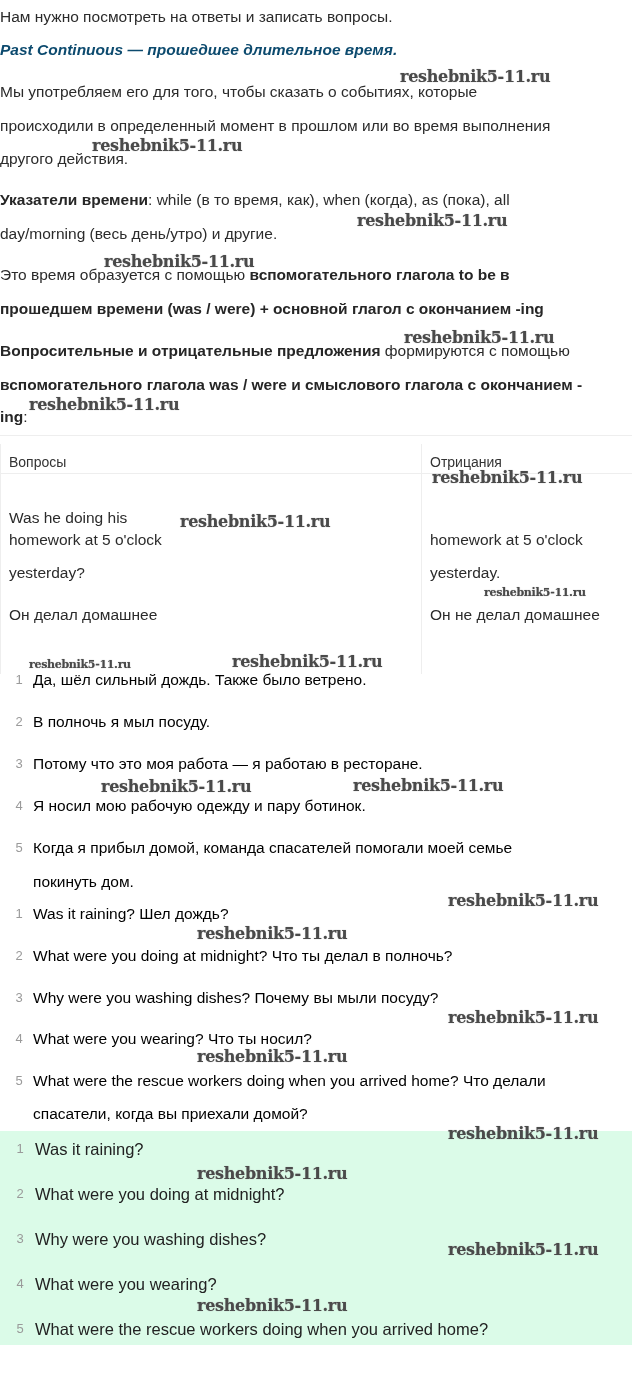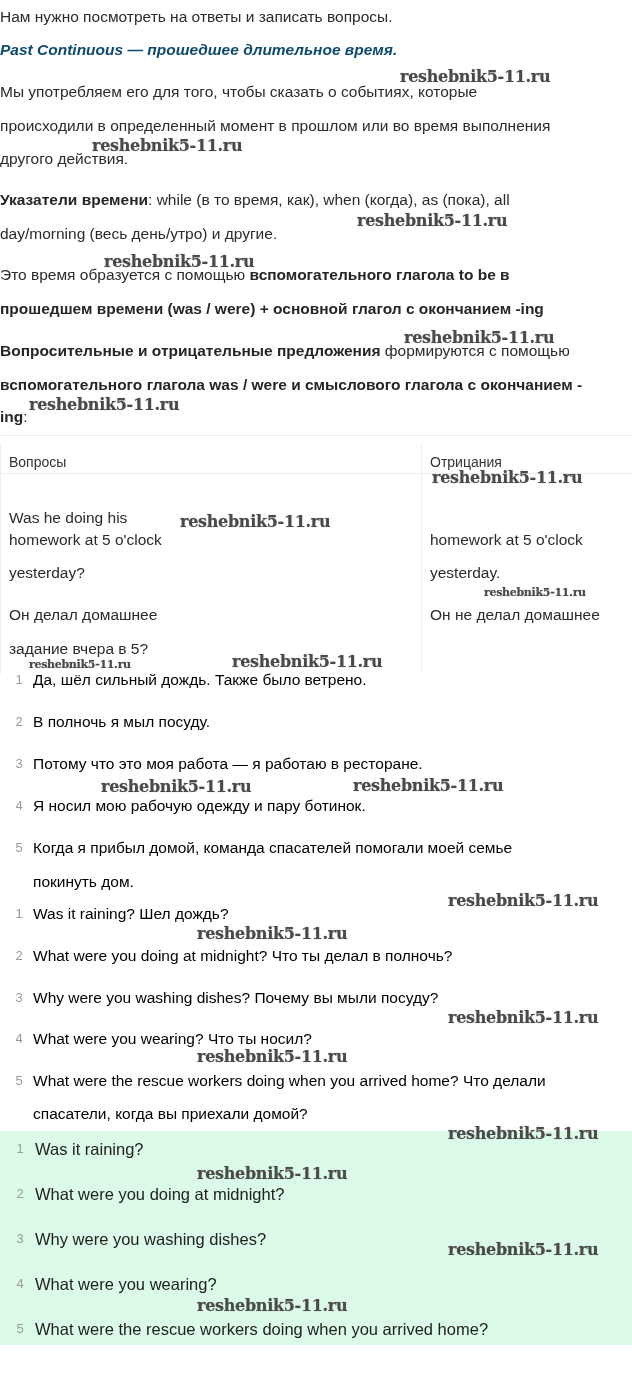--- a/index.html
+++ b/index.html
@@ -137,21 +137,20 @@
 <p class="p" style="top:400px;"><span class="b">ing</span><span>:</span></p>
 
 <div class="tbl">
   <div class="hdr-line"></div>
   <div class="col c1">
     <div class="th">Вопросы</div>
     <div class="td" style="top:45px;margin-top:12px;">Was he doing his</div>
     <div class="td" style="top:79px;">homework at 5 o'clock</div>
     <div class="td" style="top:112px;">yesterday?</div>
     <div class="td" style="top:154px;">Он делал домашнее</div>
-    <div class="td" style="top:188px;">задание вчера в 5?</div>
   </div>
   <div class="col c3">
     <div class="th">Отрицания</div>
     <div class="td" style="top:79px;">homework at 5 o'clock</div>
     <div class="td" style="top:112px;">yesterday.</div>
     <div class="td" style="top:154px;">Он не делал домашнее</div>
   </div>
 </div>
 
 <div>

